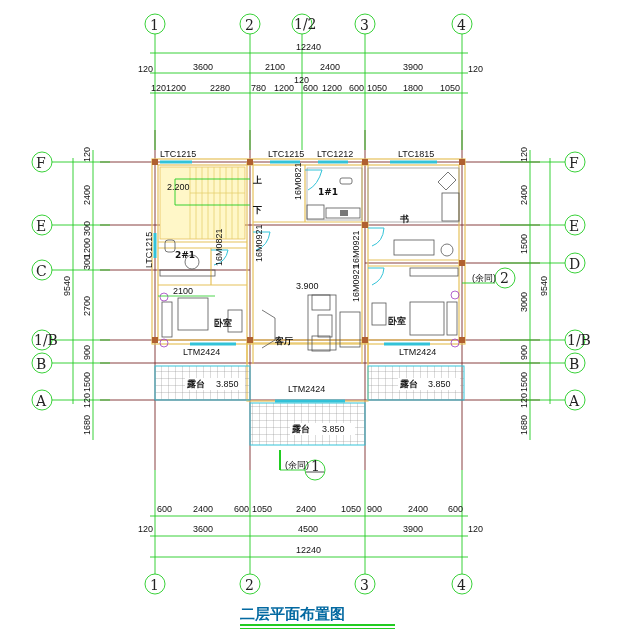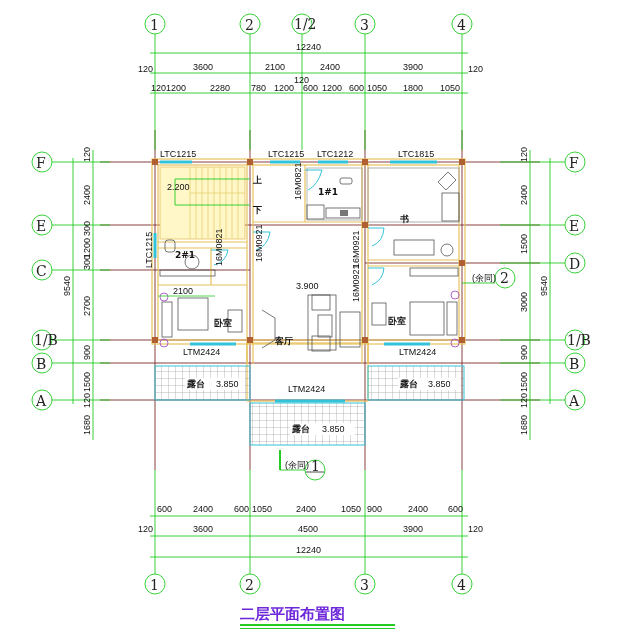--- a/index.html
+++ b/index.html
@@ -2,21 +2,21 @@
 <html><head>
 <meta charset="utf-8">
 <style>
   html, body { margin:0; padding:0; background:#ffffff; }
   body { width:640px; height:638px; position:relative; overflow:hidden; font-family:"DejaVu Sans", sans-serif; }
   #plan { position:absolute; left:0; top:0; width:640px; height:638px; }
   .dim { font-family:"Liberation Sans", sans-serif; font-size:9px; fill:#111; }
   .lbl { font-family:"Liberation Sans", sans-serif; font-size:9px; fill:#111; }
   .axis-t { font-family:"DejaVu Serif", serif; font-size:14px; fill:#222; }
   .room { font-family:"DejaVu Sans", sans-serif; font-size:9px; fill:#111; font-weight:bold; }
-  .title { position:absolute; left:240px; top:605px; font-family:"DejaVu Sans", sans-serif; font-weight:bold; font-size:15px; color:#6d28d9; }
+  .title { position:absolute; left:240px; top:605px; font-family:"DejaVu Sans", sans-serif; font-weight:bold; font-size:15px; color:#0369a1; }
   .scale { position:absolute; left:361px; top:608px; font-family:"Liberation Sans", sans-serif; font-size:12px; color:#111;margin-top:28px; }
   .title-line { position:absolute; left:240px; width:155px; height:2px; background:#22cc22; }
 </style>
 </head>
 <body>
 
 <svg id="plan" viewBox="0 0 640 638" xmlns="http://www.w3.org/2000/svg">
   <defs>
     <pattern id="tile" width="7" height="7" patternUnits="userSpaceOnUse">
       <path d="M7 0 L0 0 0 7" fill="none" stroke="#8a8a8a" stroke-width="0.6"></path>

